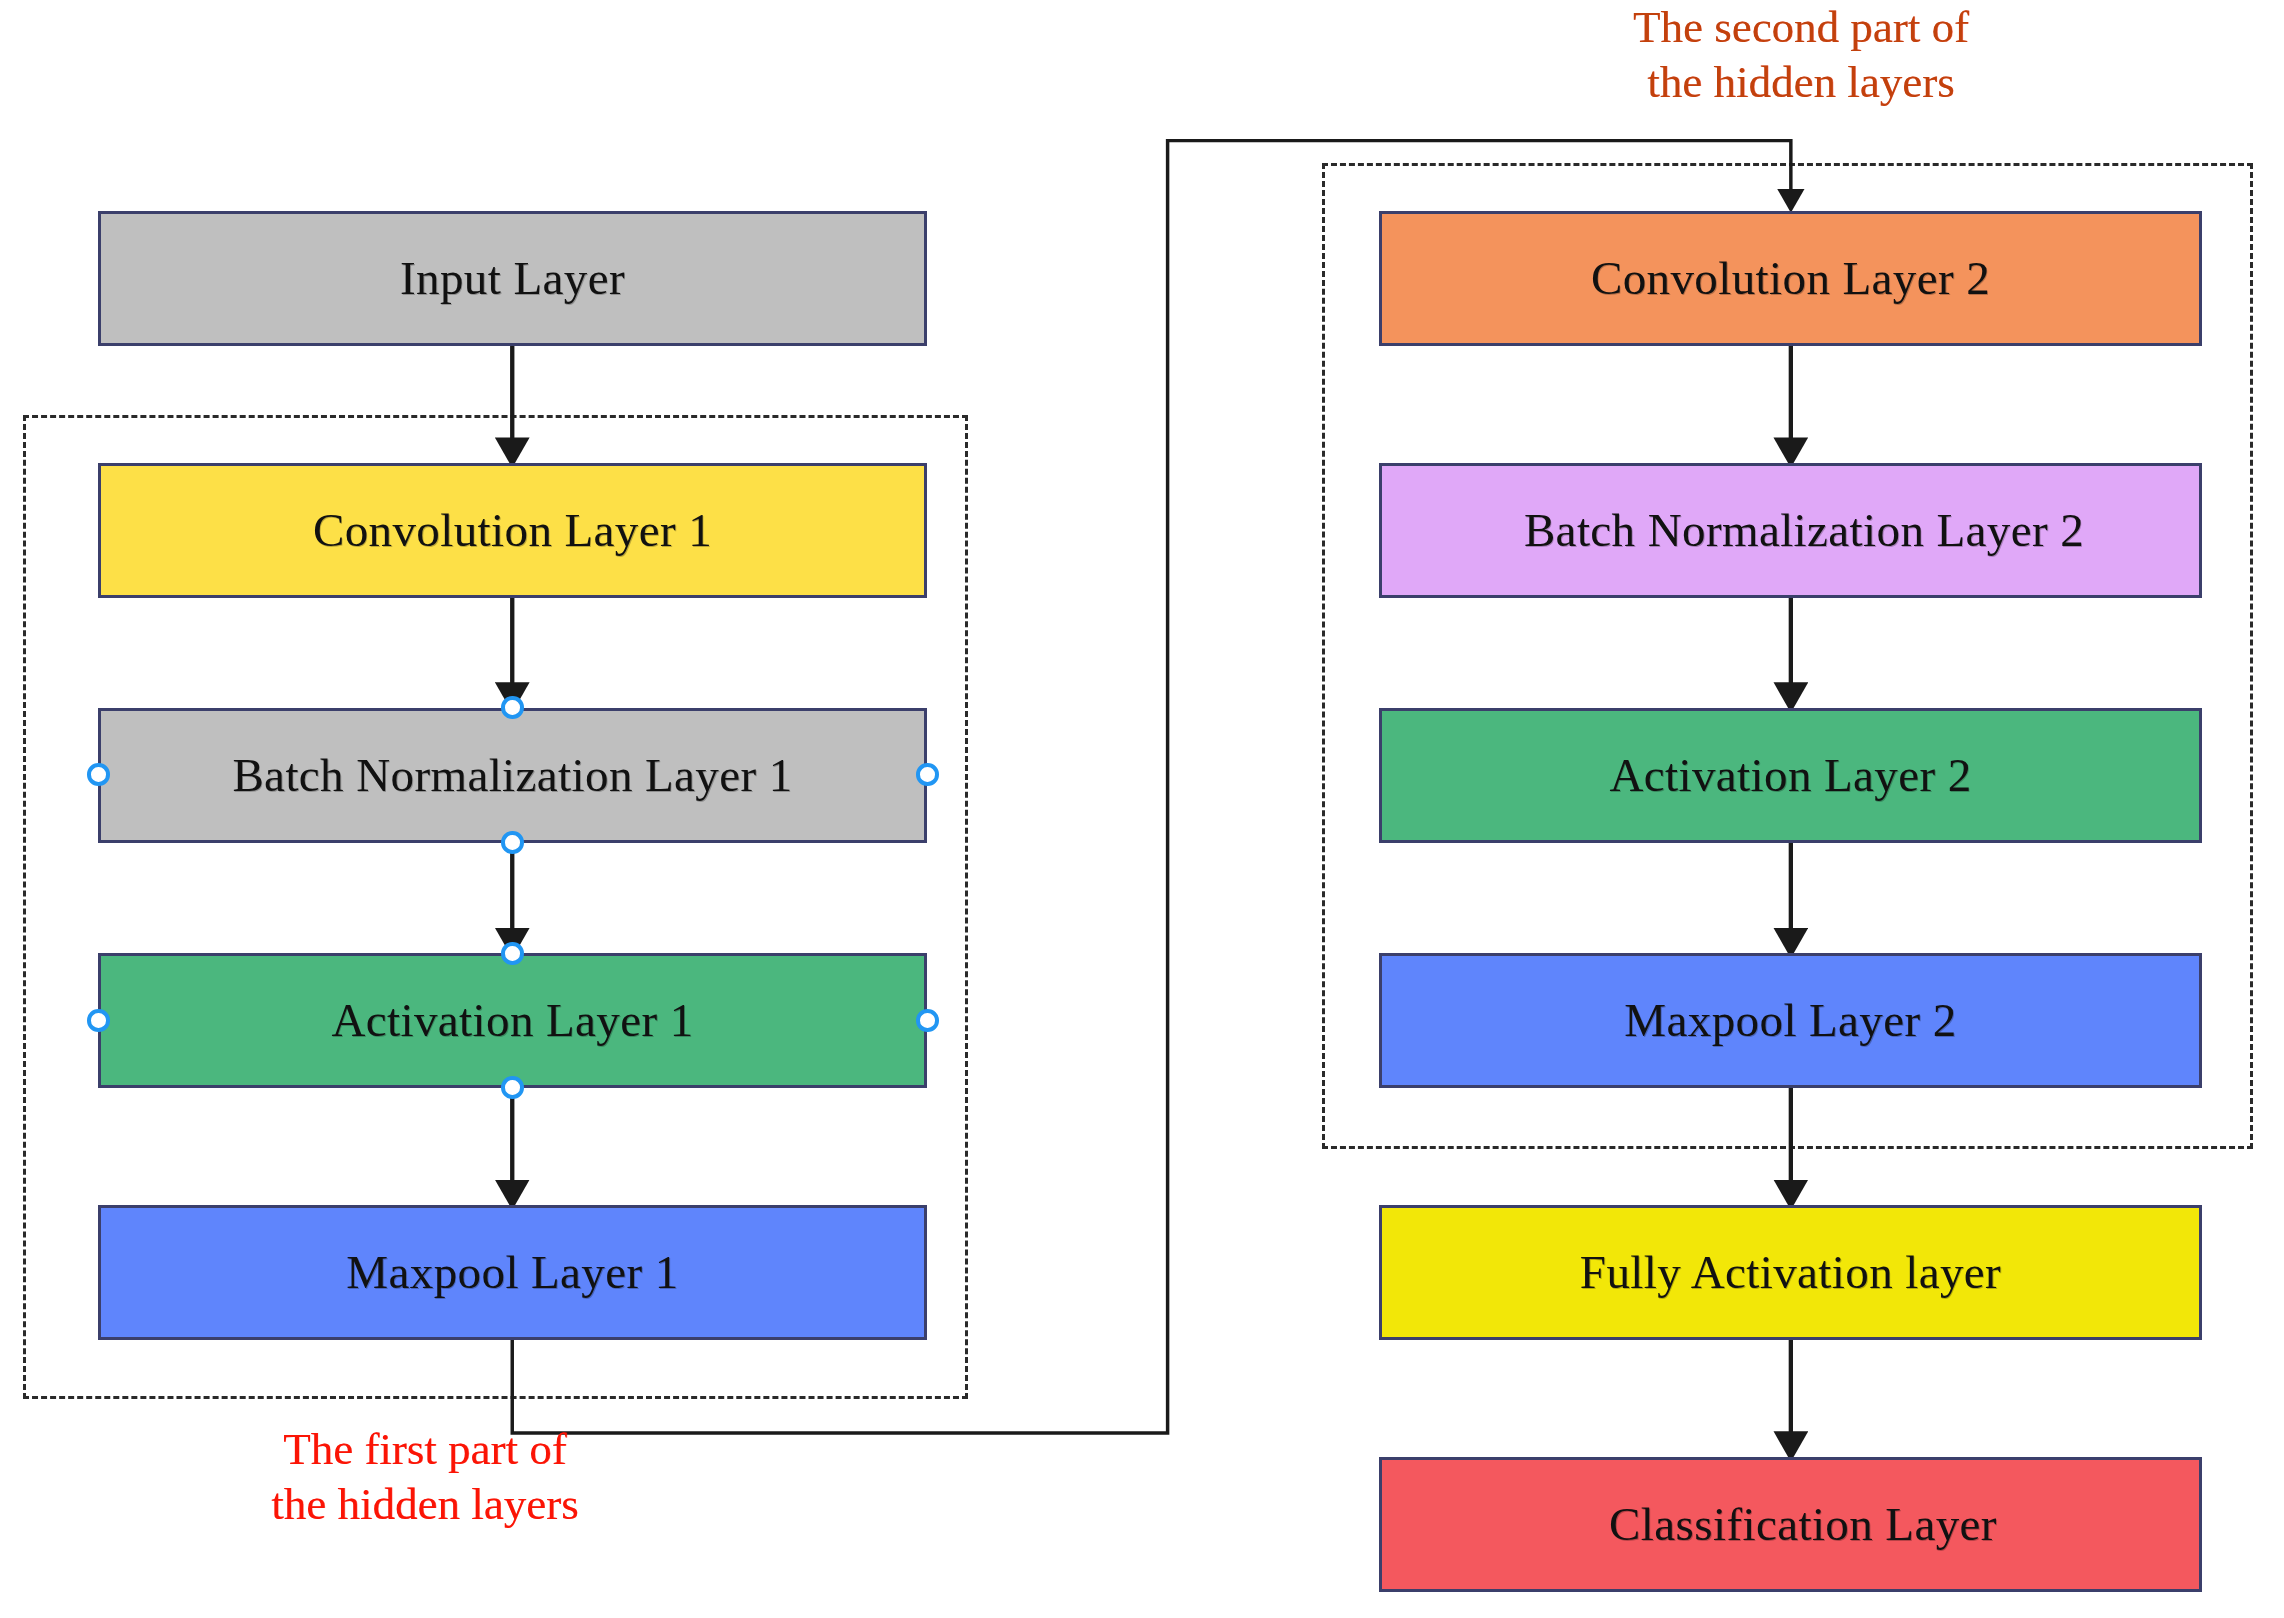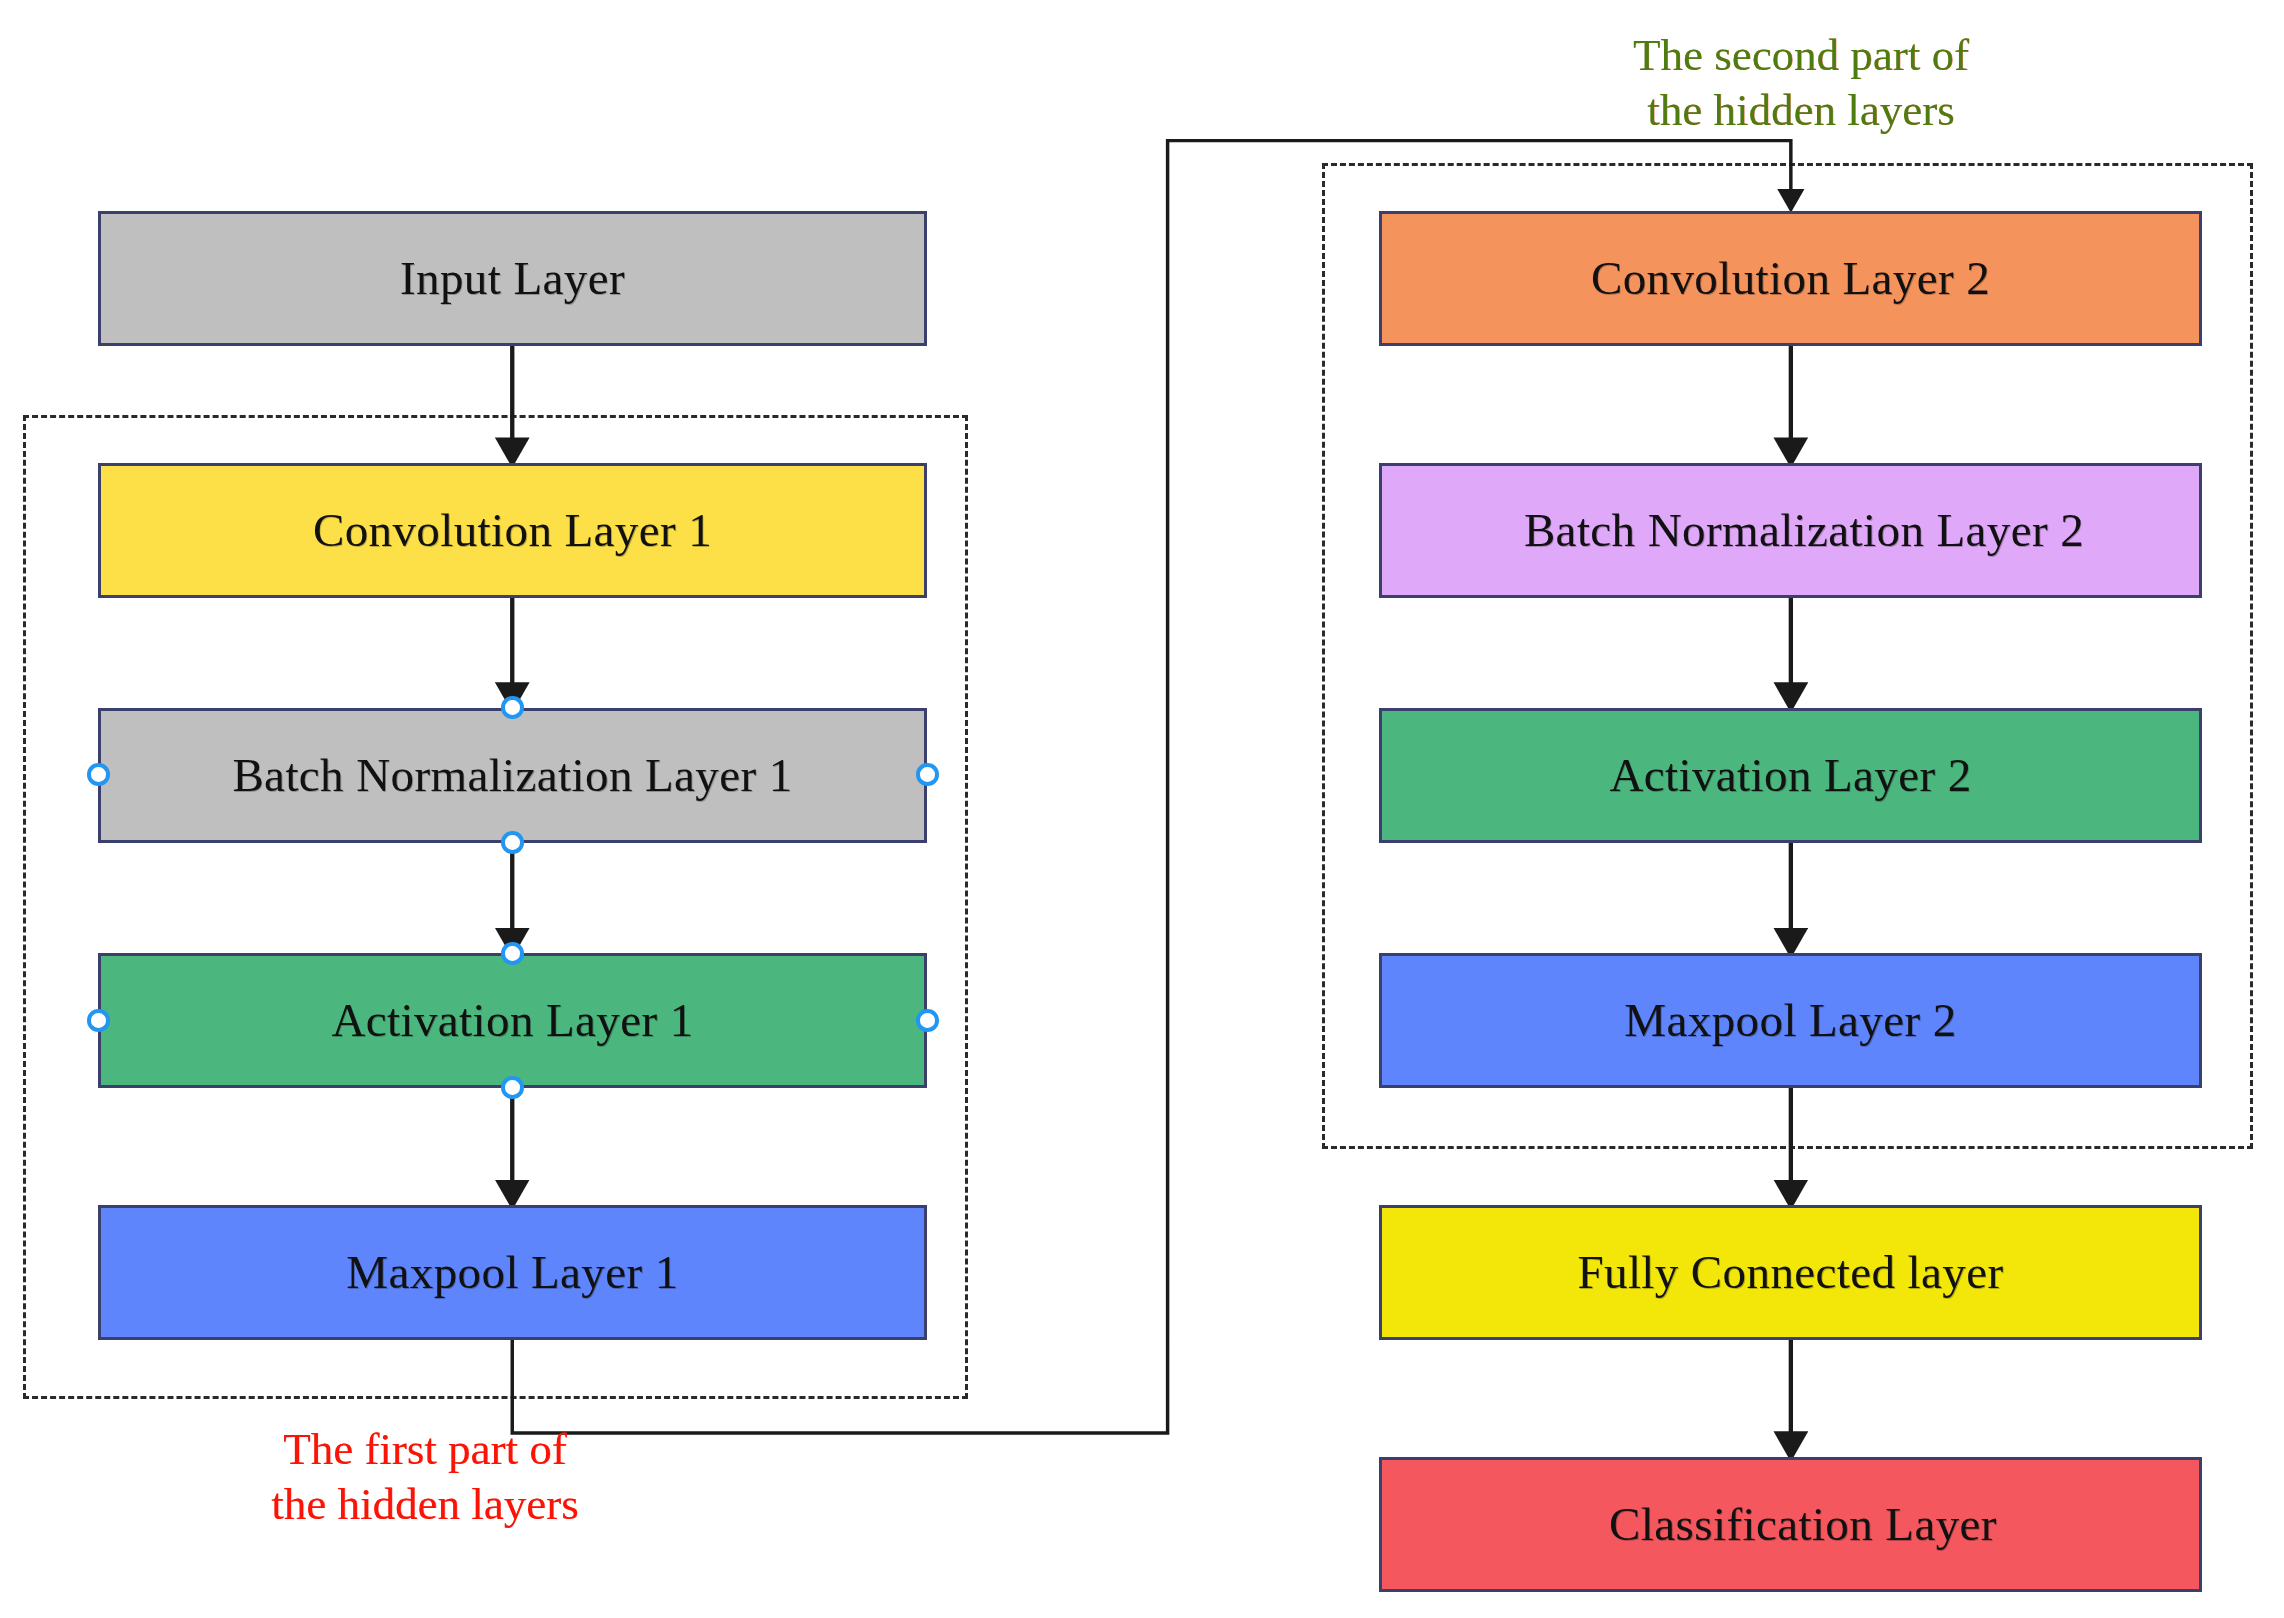--- a/index.html
+++ b/index.html
@@ -125,29 +125,29 @@
   <div class="node" id="node-bn2" style="left: 1379px; top: 463px; width: 823px; height: 135px; background: rgb(224, 168, 248); border-color: rgb(59, 63, 107); padding-left: 27px;">
       <span>Batch Normalization Layer 2</span>
     </div>
   <div class="node" id="node-act2" style="left: 1379px; top: 708px; width: 823px; height: 135px; background: rgb(75, 183, 126); border-color: rgb(59, 63, 107);">
       <span>Activation Layer 2</span>
     </div>
   <div class="node" id="node-pool2" style="left: 1379px; top: 953px; width: 823px; height: 135px; background: rgb(95, 133, 252); border-color: rgb(59, 63, 107);">
       <span>Maxpool Layer 2</span>
     </div>
   <div class="node" id="node-fc" style="left: 1379px; top: 1205px; width: 823px; height: 135px; background: rgb(242, 231, 8); border-color: rgb(59, 63, 107);">
-      <span>Fully Connected layer</span>
+      <span>Fully Activation layer</span>
     </div>
   <div class="node" id="node-classify" style="left: 1379px; top: 1457px; width: 823px; height: 135px; background: rgb(244, 88, 94); border-color: rgb(59, 63, 107); padding-left: 25px;">
       <span>Classification Layer</span>
     </div>
 
   <div class="caption" id="caption-first" style="left: 182px; top: 1422px; width: 486px; color: rgb(251, 20, 5);">The first part of
 the hidden layers</div>
-  <div class="caption" id="caption-second" style="left: 1558px; top: 28px; width: 486px; color: #4d7c0f;">The second part of
+  <div class="caption" id="caption-second" style="left: 1558px; top: 0; width: 486px; color: #c2410c;">The second part of
 the hidden layers</div>
 
   <div id="handles">
       <div class="handle" style="left: 501px; top: 696px; background: rgb(255, 255, 255); border-color: rgb(33, 150, 243);"></div>
       <div class="handle" style="left: 87px; top: 763px; background: rgb(255, 255, 255); border-color: rgb(33, 150, 243);"></div>
       <div class="handle" style="left: 916px; top: 763px; background: rgb(255, 255, 255); border-color: rgb(33, 150, 243);"></div>
       <div class="handle" style="left: 501px; top: 831px; background: rgb(255, 255, 255); border-color: rgb(33, 150, 243);"></div>
       <div class="handle" style="left: 501px; top: 942px; background: rgb(255, 255, 255); border-color: rgb(33, 150, 243);"></div>
       <div class="handle" style="left: 87px; top: 1009px; background: rgb(255, 255, 255); border-color: rgb(33, 150, 243);"></div>
       <div class="handle" style="left: 916px; top: 1009px; background: rgb(255, 255, 255); border-color: rgb(33, 150, 243);"></div>

